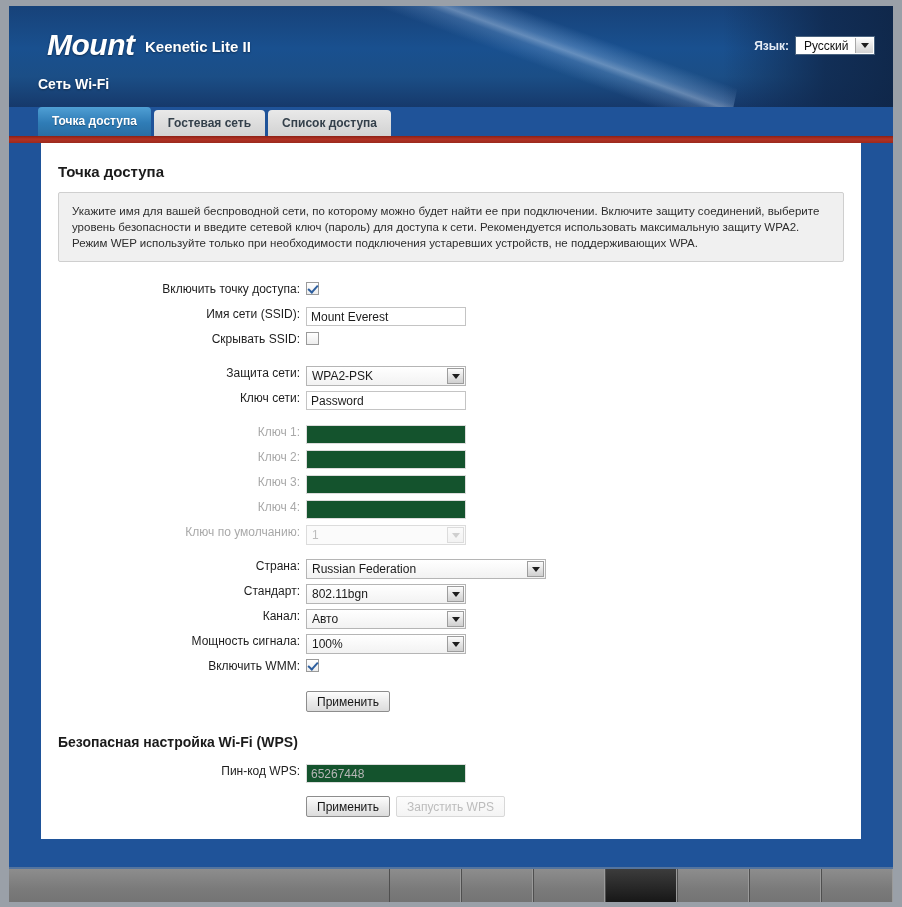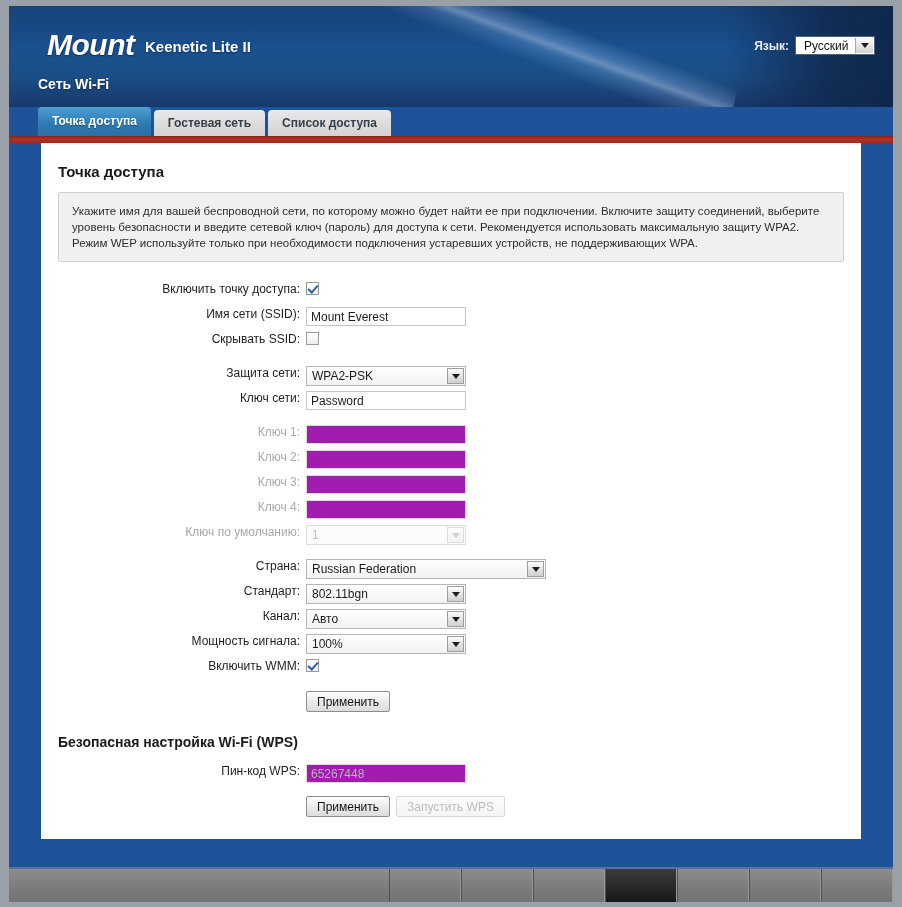--- a/index.html
+++ b/index.html
@@ -217,21 +217,21 @@
     border: 1px solid #c4c4c4;
     background: #ffffff;
     font-size: 12px;
     color: #1b1b1b;
     padding: 0 4px;
     box-sizing: border-box;
     line-height: 17px;
     font-family: "Liberation Sans", sans-serif;
   }
   .txt.disabled {
-    background: #a21caf;
+    background: #14532d;
     border-color: #dcdcdc;
     color: #b6b6b6;
   }
   .sel {
     position: relative;
     width: 160px;
     height: 20px;
     background: linear-gradient(180deg, #ffffff 0%, #f2f2f2 100%);
     border: 1px solid #b5b5b5;
     box-sizing: border-box;

